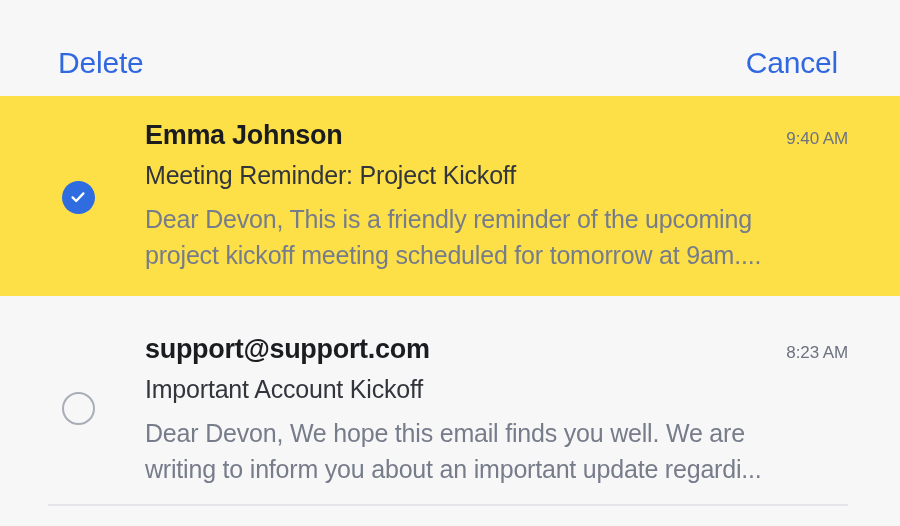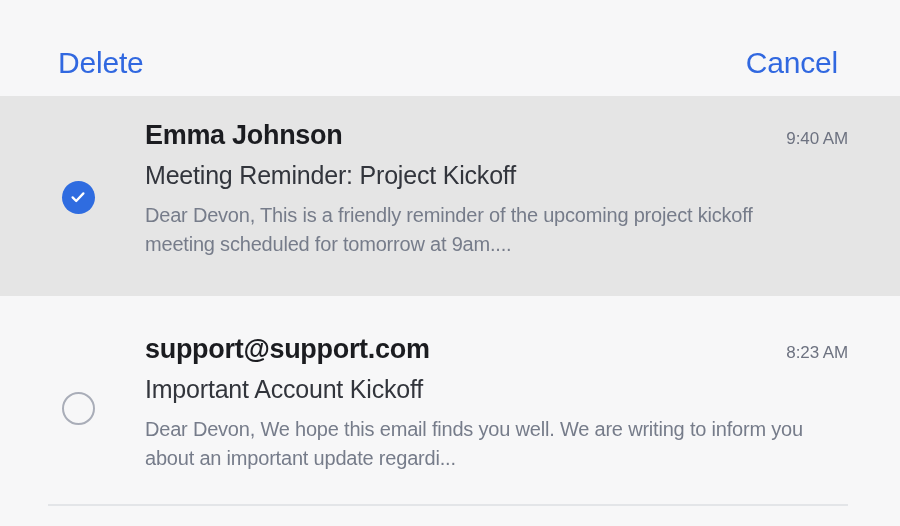--- a/index.html
+++ b/index.html
@@ -57,21 +57,21 @@
 
   .mail-row {
     position: relative;
     box-sizing: border-box;
     display: flex;
     align-items: flex-start;
     padding: 22px 52px 22px 48px;
     margin: 0;
   }
   .mail-row.selected {
-    background: #e5e5e5;
+    background: #fde047;
     height: 200px;
   }
   .mail-row.plain {
     background: transparent;
     height: 195px;
     margin-top: 14px;
   }
 
   
   .check-wrap {
@@ -144,21 +144,21 @@
     color: #32353c;
     font-weight: 400;
     letter-spacing: -0.2px;
     line-height: 1.12;
     white-space: nowrap;
     overflow: hidden;
     text-overflow: ellipsis;
   }
   .preview {
     margin-top: 12px;
-    font-size: 20px;
+    font-size: 25px;
     color: #767c8a;
     font-weight: 400;
     letter-spacing: -0.2px;
     line-height: 1.44;
     max-width: 660px;
   }
 
   .divider {
     position: absolute;
     left: 48px;

